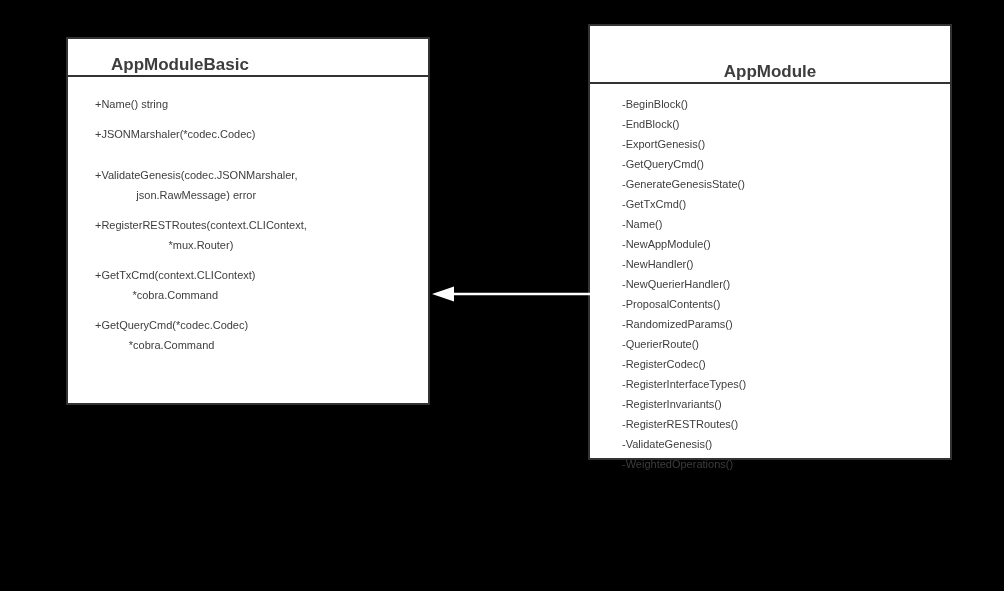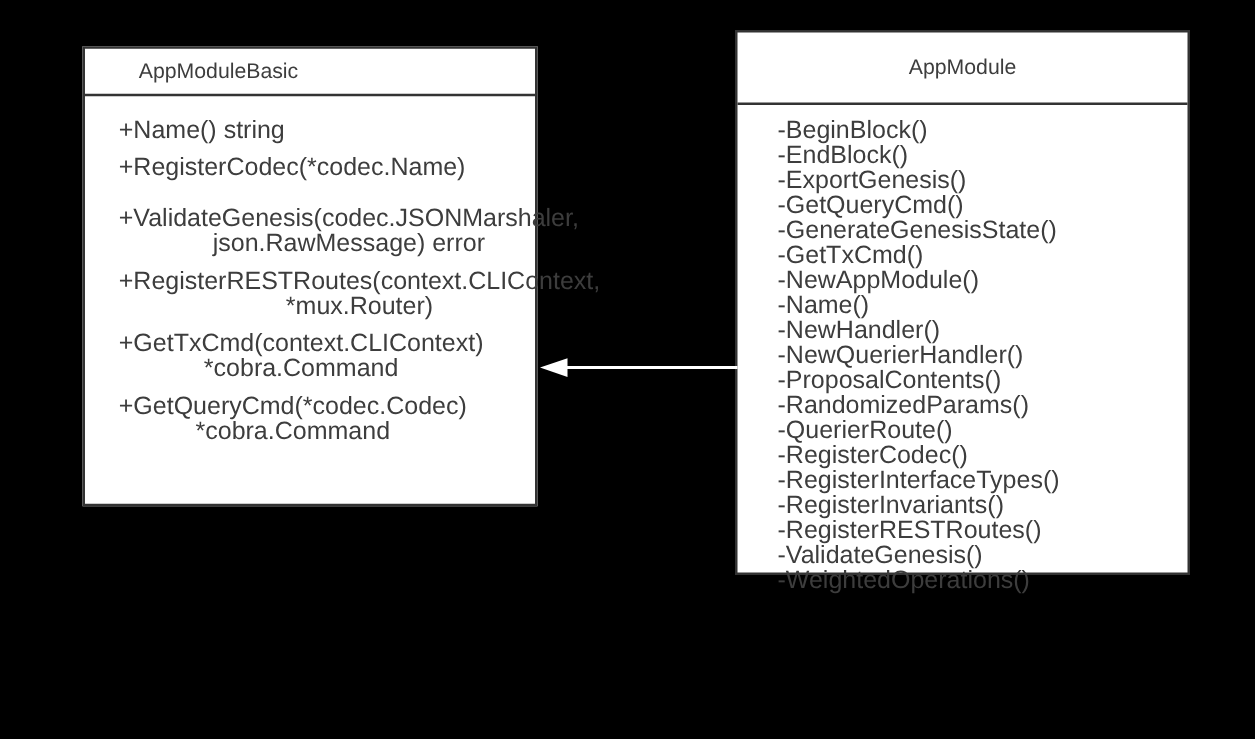--- a/index.html
+++ b/index.html
@@ -23,30 +23,30 @@
   }
   .uml-class {
     position: absolute;
     background: var(--box-fill);
     border: 2px solid var(--box-border);
   }
   .uml-class.left  { left: 66px;  top: 37px; width: 364px; height: 368px; }
   .uml-class.right { left: 588px; top: 24px; width: 364px; height: 436px; }
   .class-header {
     border-bottom: 2px solid var(--box-border);
-    font-weight: normal;
+    font-weight: bold;
     font-size: 17px;
     color: var(--text-color);
     display: flex;
-    align-items: center;
+    align-items: flex-end;
   }
   .uml-class.left  .class-header { height: 38px; padding-left: 43px; justify-content: flex-start; }
   .uml-class.right .class-header { height: 58px; justify-content: center; }
   .class-body {
-    font-size: 20px;
+    font-size: 11px;
     line-height: 20px;
     color: var(--text-color);
     text-align: left;
   }
   .uml-class.left  .class-body { padding: 17px 8px 0 27px; }
   .uml-class.right .class-body { padding: 10px 8px 0 32px; }
   .method { margin-bottom: 0; }
   .uml-class.left .method { margin-bottom: 10px; }
   .uml-class.left .method:nth-of-type(2) { margin-bottom: 21px; }
   .method-text {
@@ -69,21 +69,21 @@
 <div class="canvas">
 
   <div class="uml-class left">
     <div class="class-header">
       <span>AppModuleBasic</span>
     </div>
     <div class="class-body">
 
         <div class="method"><span class="method-text">+Name() string</span></div>
 
-        <div class="method"><span class="method-text">+RegisterCodec(*codec.Name)</span></div>
+        <div class="method"><span class="method-text">+JSONMarshaler(*codec.Codec)</span></div>
 
         <div class="method"><span class="method-text">+ValidateGenesis(codec.JSONMarshaler,
 json.RawMessage) error</span></div>
 
         <div class="method"><span class="method-text">+RegisterRESTRoutes(context.CLIContext,
 *mux.Router)</span></div>
 
         <div class="method"><span class="method-text">+GetTxCmd(context.CLIContext)
 *cobra.Command</span></div>
 
@@ -105,23 +105,23 @@
 
         <div class="method"><span class="method-text">-ExportGenesis()</span></div>
 
         <div class="method"><span class="method-text">-GetQueryCmd()</span></div>
 
         <div class="method"><span class="method-text">-GenerateGenesisState()</span></div>
 
         <div class="method"><span class="method-text">-GetTxCmd()</span></div>
 
 
+        <div class="method"><span class="method-text">-Name()</span></div>
+
         <div class="method"><span class="method-text">-NewAppModule()</span></div>
-
-        <div class="method"><span class="method-text">-Name()</span></div>
 
         <div class="method"><span class="method-text">-NewHandler()</span></div>
 
         <div class="method"><span class="method-text">-NewQuerierHandler()</span></div>
 
         <div class="method"><span class="method-text">-ProposalContents()</span></div>
 
         <div class="method"><span class="method-text">-RandomizedParams()</span></div>
 
         <div class="method"><span class="method-text">-QuerierRoute()</span></div>

